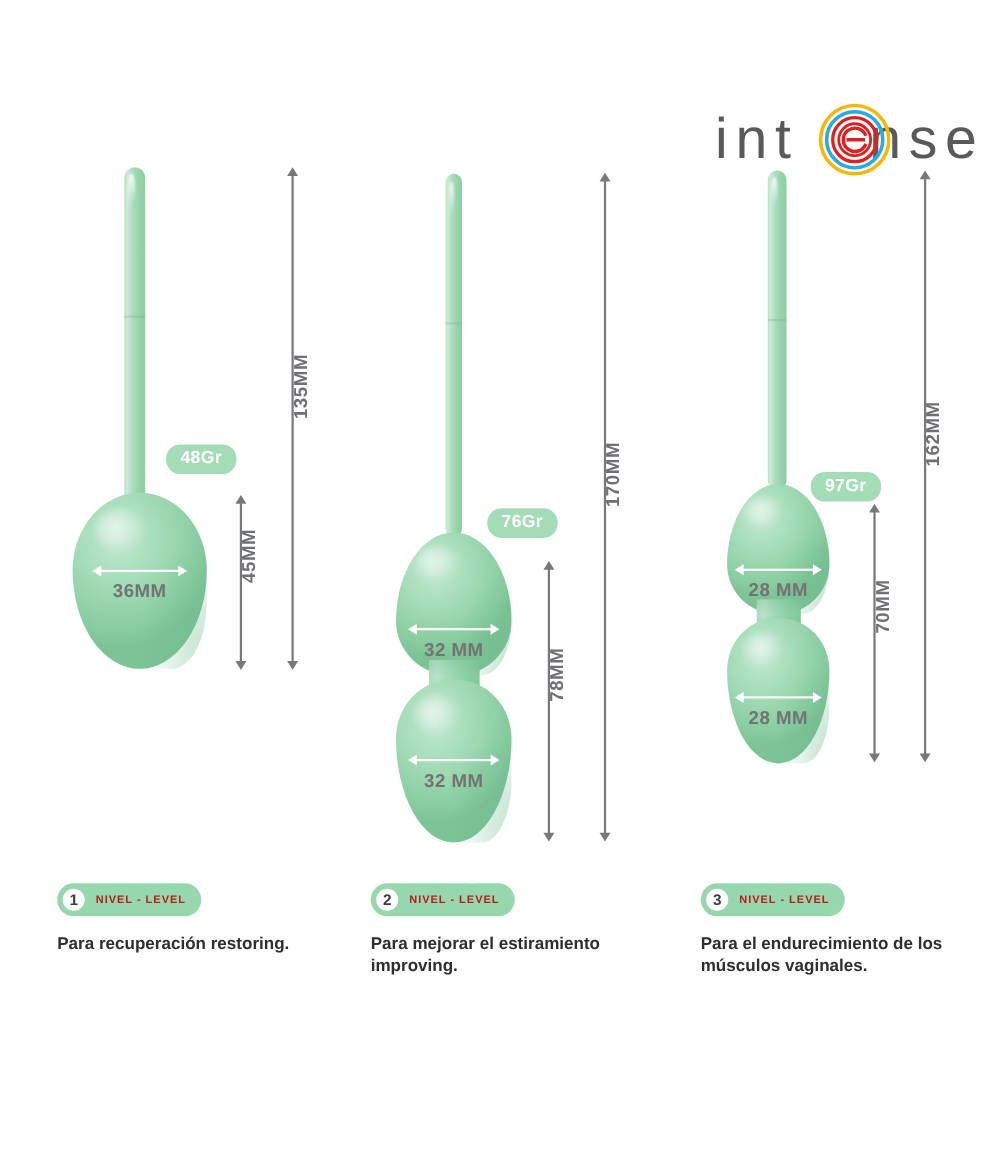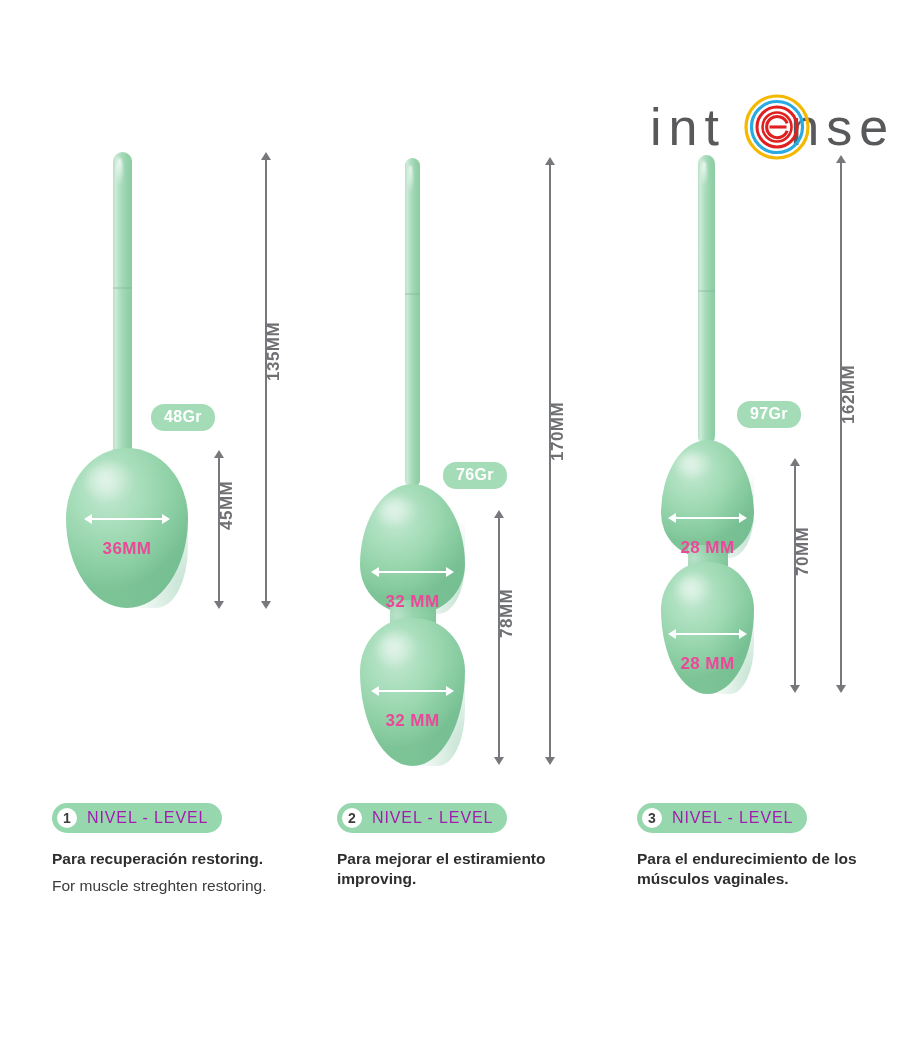--- a/index.html
+++ b/index.html
@@ -142,22 +142,22 @@
   .wm-arrow .head {
     position: absolute;
     top: 1px;
     width: 0; height: 0;
     border-top: 5px solid transparent;
     border-bottom: 5px solid transparent;
   }
   .wm-arrow .head.left  { left: 0;  border-right: 8px solid #ffffff; }
   .wm-arrow .head.right { right: 0; border-left: 8px solid #ffffff; }
   .wm-label {
-    margin-top: 14px;
-    color: #ec4899;
+    margin-top: 3px;
+    color: #737373;
     font-size: 17px;
     font-weight: bold;
     letter-spacing: .4px;
     white-space: nowrap;
   }
 
   
   .weight-pill {
     position: absolute;
     background: #a5dcb8;
@@ -232,23 +232,23 @@
     background: #ffffff;
     border: 2px solid #97d7ae;
     color: #3d3d3d;
     font-size: 14px;
     font-weight: bold;
     display: flex;
     align-items: center;
     justify-content: center;
   }
   .level-text {
-    color: #a21caf;
-    font-size: 16px;
-    font-weight: normal;
+    color: #b91c1c;
+    font-size: 10px;
+    font-weight: bold;
     letter-spacing: .9px;
     white-space: nowrap;
   }
   .desc-es {
     margin-top: 16px;
     color: #2e2e2e;
     font-size: 15.5px;
     font-weight: bold;
     line-height: 1.27;
   }
@@ -400,21 +400,21 @@
     </div>
     <div class="width-measure" style="left:68px; top:628px; width:79px;">
       <div class="wm-arrow">
         <div class="head left"></div>
           <div class="bar"></div>
           <div class="head right"></div>
       </div>
       <div class="wm-label">28 MM</div>
     </div>
 
-    <div class="weight-pill" style="left:137px; top:401px;">97Gr</div>
+    <div class="weight-pill" style="left:137px; top:429px;">97Gr</div>
 
     <div class="dim" style="left:194px; top:458px; height:235px;">
       <div class="tip up"></div>
         <div class="line"></div>
         <div class="tip down"></div>
       <div class="dim-label">70MM</div>
     </div>
 
     <div class="dim" style="left:240px; top:155px; height:538px;">
       <div class="tip up"></div>
@@ -423,21 +423,20 @@
       <div class="dim-label">162MM</div>
     </div>
   </div>
 
   <div class="level-block" id="txt-1">
     <div class="level-pill">
       <div class="level-num">1</div>
       <div class="level-text">NIVEL - LEVEL</div>
     </div>
     <div class="desc-es">Para recuperación restoring.</div>
-    <div class="desc-en">For muscle streghten restoring.</div>
   </div>
 
   <div class="level-block" id="txt-2">
     <div class="level-pill">
       <div class="level-num">2</div>
       <div class="level-text">NIVEL - LEVEL</div>
     </div>
     <div class="desc-es">Para mejorar el estiramiento improving.</div>
   </div>
 

